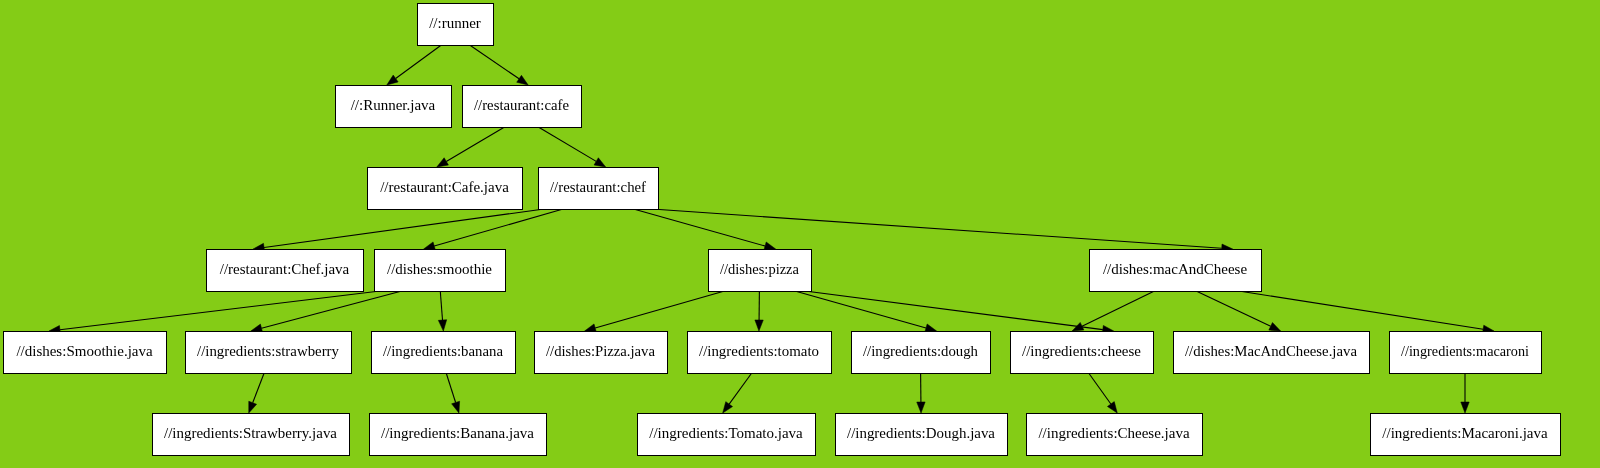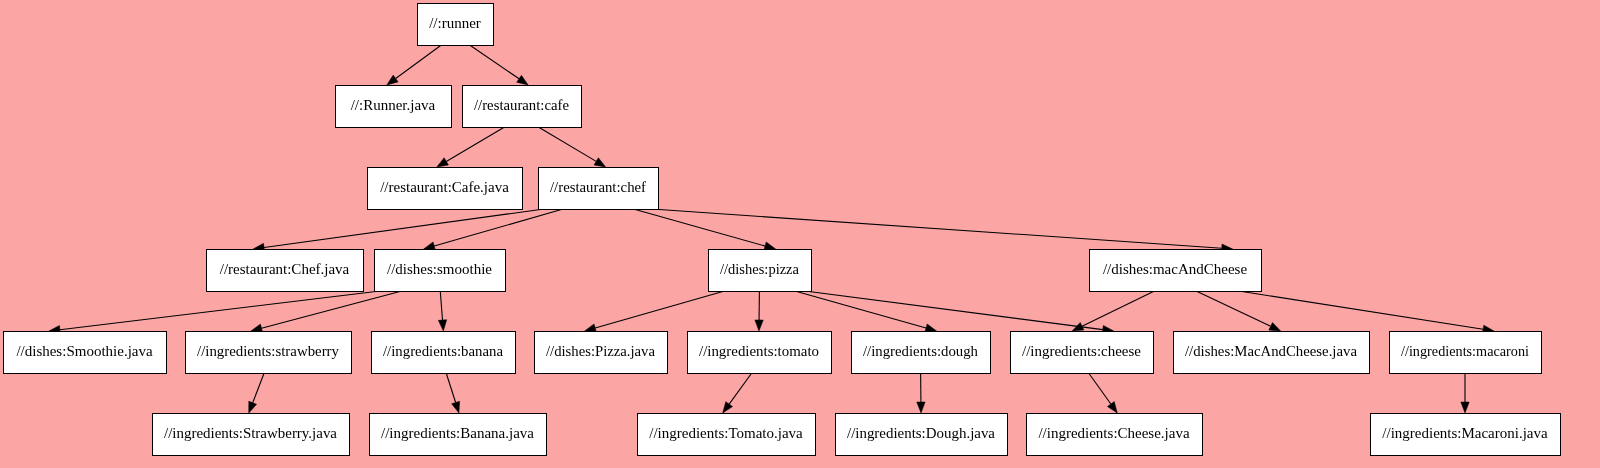--- a/index.html
+++ b/index.html
@@ -4,21 +4,21 @@
 <style>
   html, body {
     margin: 0;
     padding: 0;
     background: #ffffff;
   }
   #graph-root {
     position: relative;
     width: 1600px;
     height: 468px;
-    background: #fca5a5;
+    background: #84cc16;
     font-family: "Liberation Serif", "DejaVu Serif", serif;
     overflow: hidden;
   }
   svg#graph-canvas {
     position: absolute;
     left: 0;
     top: 0;
     width: 1600px;
     height: 468px;
     display: block;

